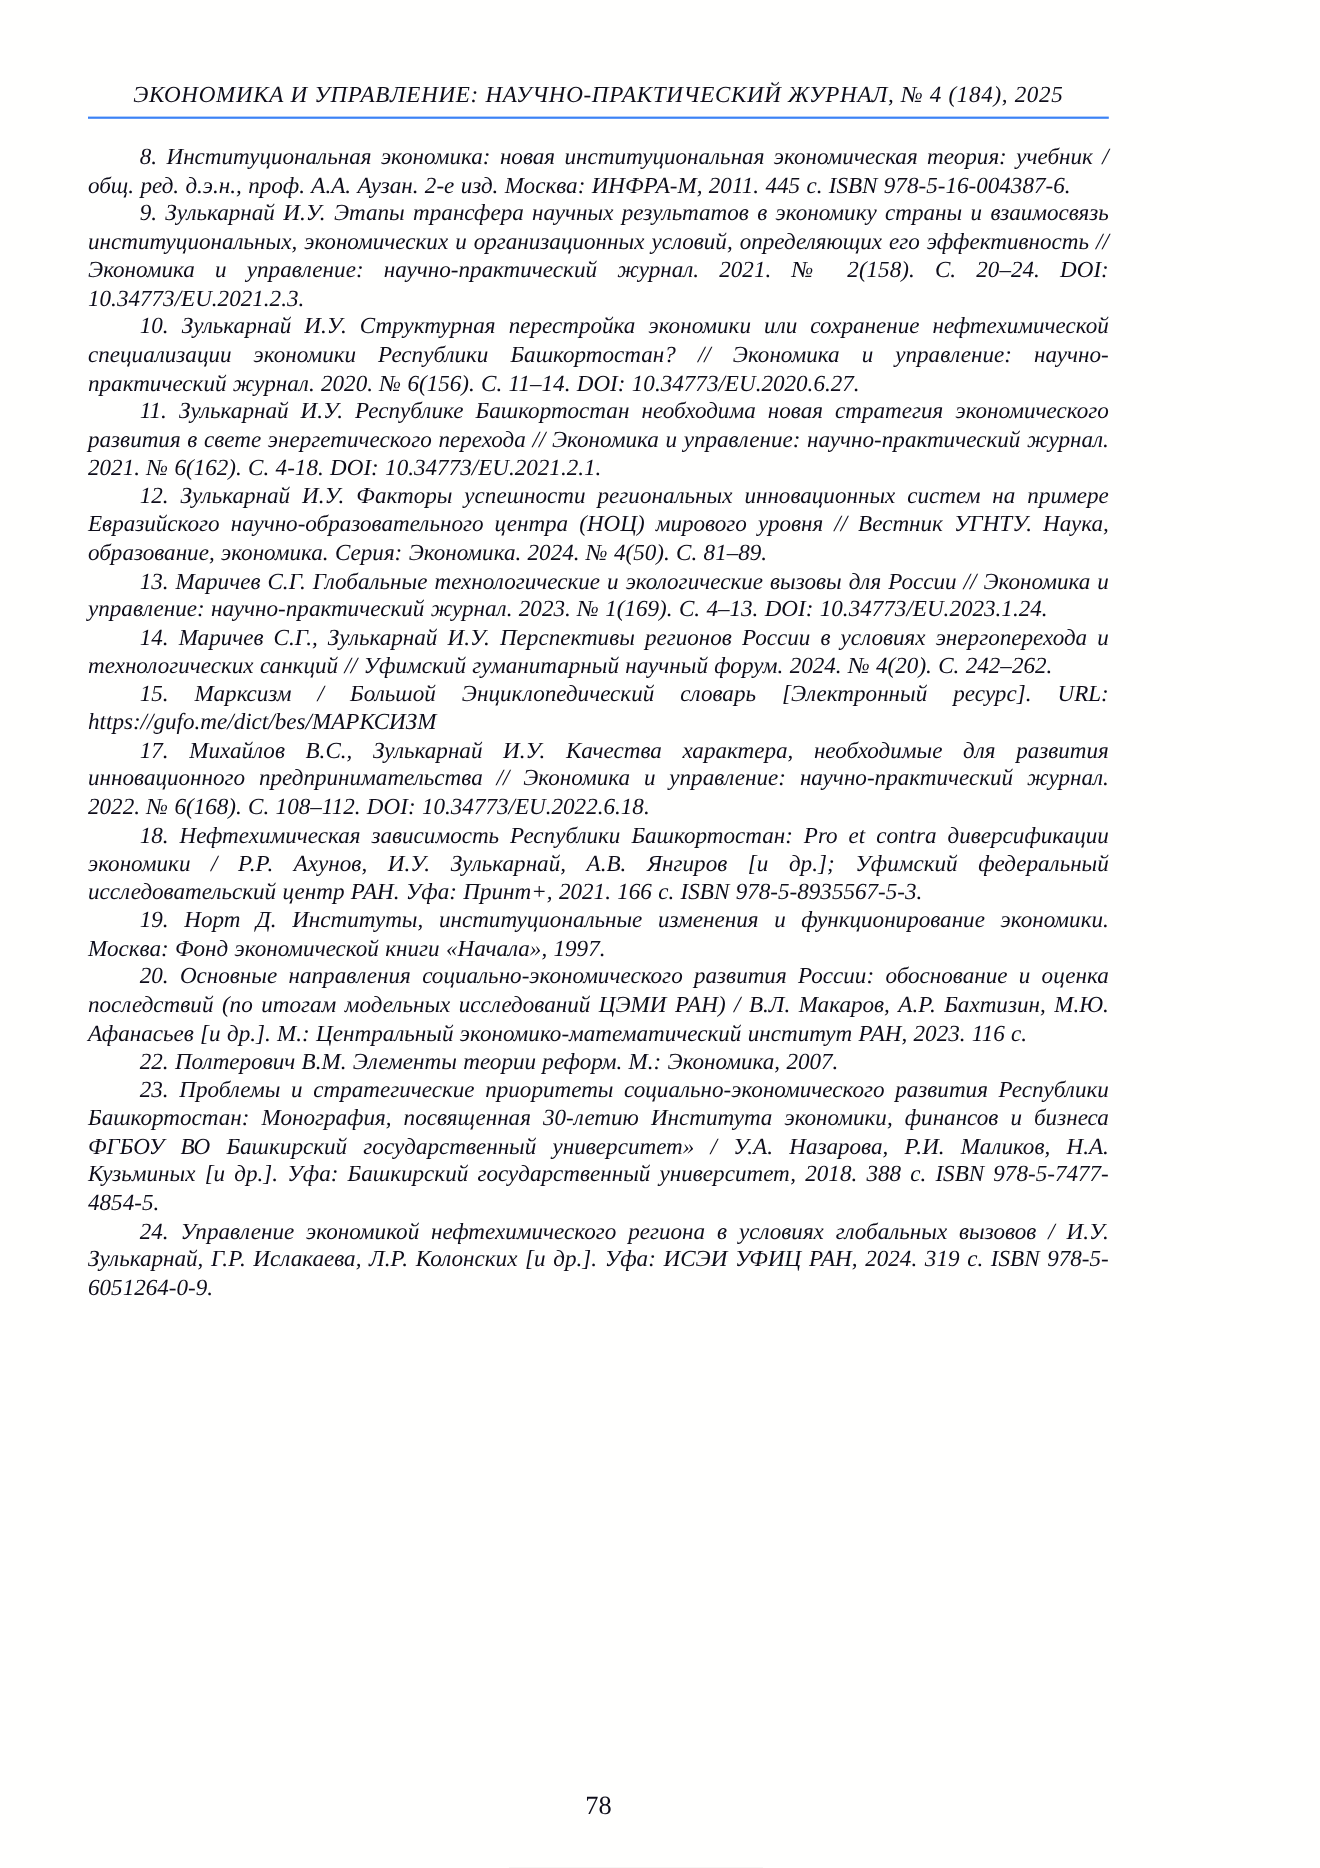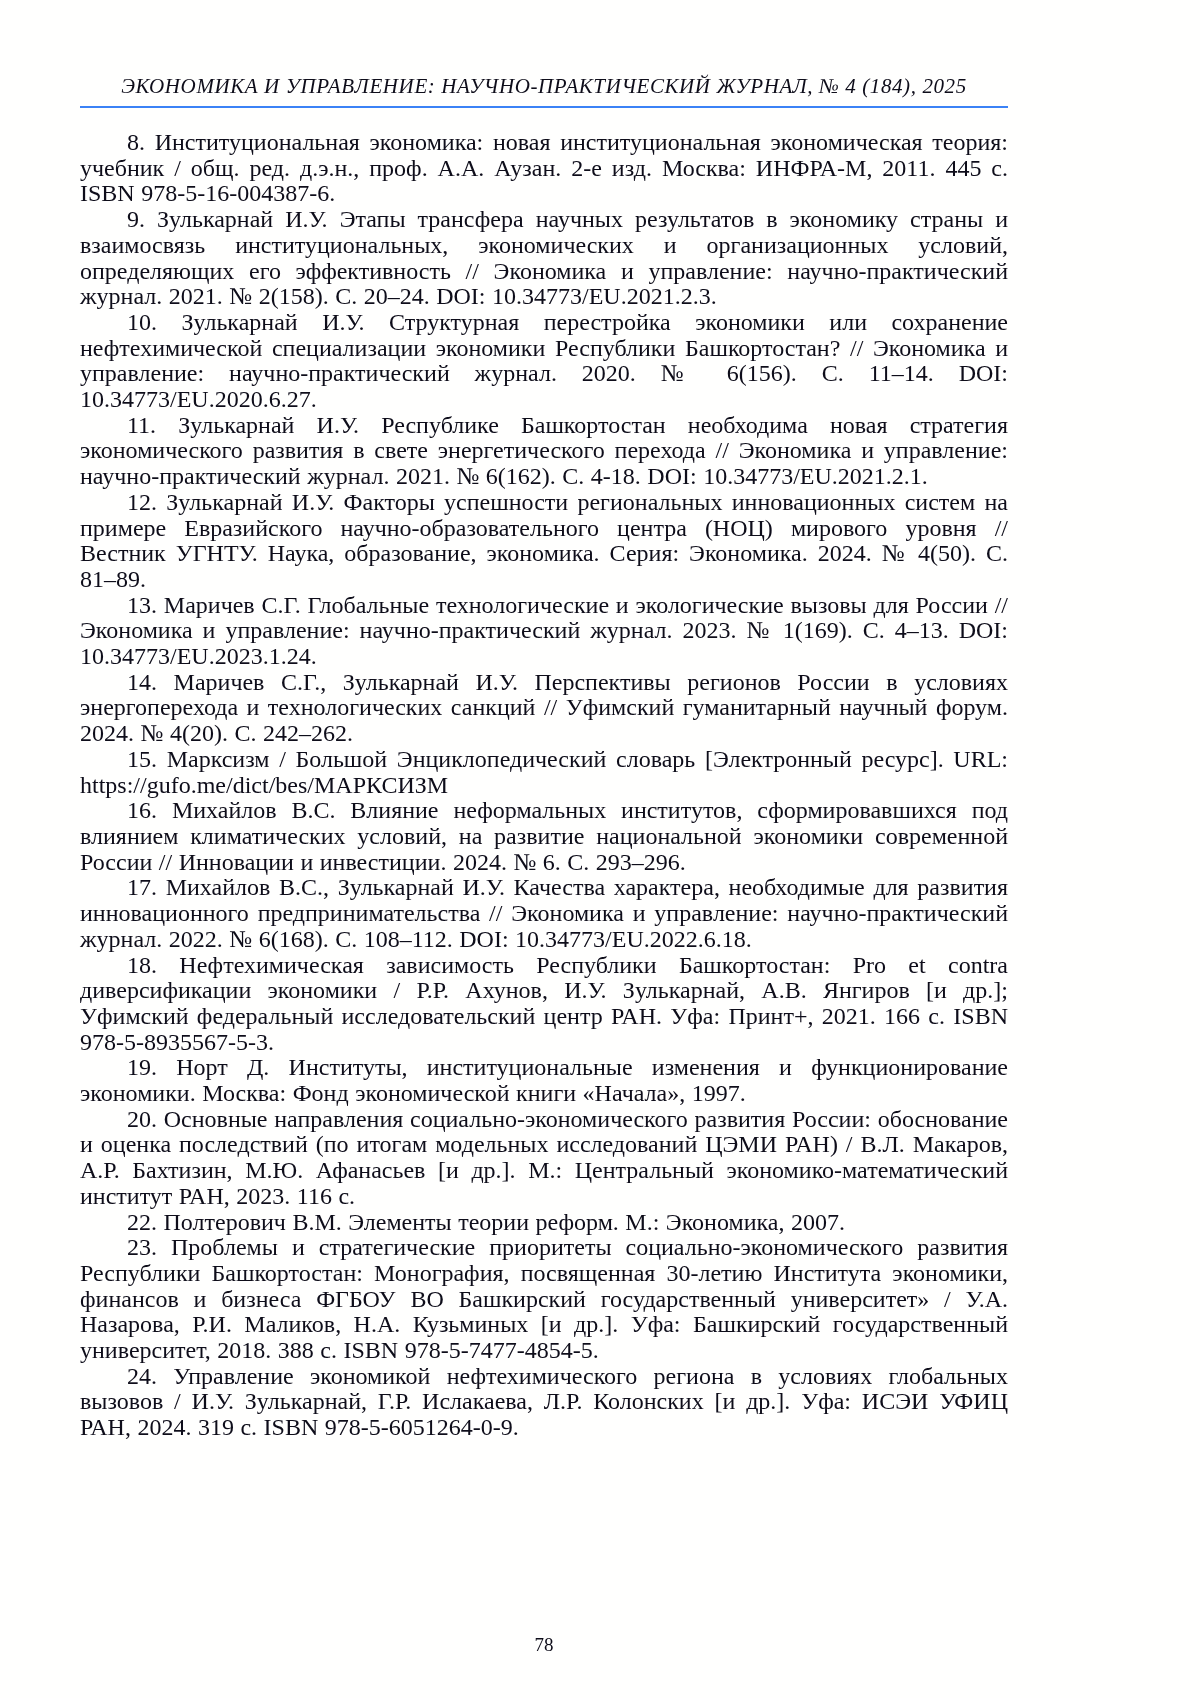--- a/index.html
+++ b/index.html
@@ -26,51 +26,51 @@
     letter-spacing: 0.6px;
     padding-bottom: 7px;
     border-bottom: 2px solid #3b82f6;
     margin-bottom: 22px;
     white-space: nowrap;
   }
   .references p {
     margin: 0;
     text-align: justify;
     text-indent: 47px;
-    font-size: 24px;
+    font-size: 21px;
     line-height: 25.7px;
     word-spacing: 0.5px;
+    font-style: italic;
   }
   .page-number {
     position: absolute;
     left: 80px;
     bottom: 42px;
     width: 928px;
     text-align: center;
-    font-size: 19px;
+    font-size: 24px;
     color: #0e0d1a;
   }
 </style>
 </head>
 <body>
 
 <div class="page">
 
   <div class="running-head">ЭКОНОМИКА И УПРАВЛЕНИЕ: НАУЧНО-ПРАКТИЧЕСКИЙ ЖУРНАЛ, № 4 (184), 2025</div>
 
   <div class="references">
     <p>8. Институциональная экономика: новая институциональная экономическая теория: учебник / общ. ред. д.э.н., проф. А.А. Аузан. 2-е изд. Москва: ИНФРА-М, 2011. 445 с. ISBN 978-5-16-004387-6.</p>
     <p>9. Зулькарнай И.У. Этапы трансфера научных результатов в экономику страны и взаимосвязь институциональных, экономических и организационных условий, определяющих его эффективность // Экономика и управление: научно-практический журнал. 2021. № 2(158). С. 20–24. DOI: 10.34773/EU.2021.2.3.</p>
     <p>10. Зулькарнай И.У. Структурная перестройка экономики или сохранение нефтехимической специализации экономики Республики Башкортостан? // Экономика и управление: научно-практический журнал. 2020. № 6(156). С. 11–14. DOI: 10.34773/EU.2020.6.27.</p>
     <p>11. Зулькарнай И.У. Республике Башкортостан необходима новая стратегия экономического развития в свете энергетического перехода // Экономика и управление: научно-практический журнал. 2021. № 6(162). С. 4-18. DOI: 10.34773/EU.2021.2.1.</p>
     <p>12. Зулькарнай И.У. Факторы успешности региональных инновационных систем на примере Евразийского научно-образовательного центра (НОЦ) мирового уровня // Вестник УГНТУ. Наука, образование, экономика. Серия: Экономика. 2024. № 4(50). С. 81–89.</p>
     <p>13. Маричев С.Г. Глобальные технологические и экологические вызовы для России // Экономика и управление: научно-практический журнал. 2023. № 1(169). С. 4–13. DOI: 10.34773/EU.2023.1.24.</p>
     <p>14. Маричев С.Г., Зулькарнай И.У. Перспективы регионов России в условиях энергоперехода и технологических санкций // Уфимский гуманитарный научный форум. 2024. № 4(20). С. 242–262.</p>
     <p>15. Марксизм / Большой Энциклопедический словарь [Электронный ресурс]. URL: https://gufo.me/dict/bes/МАРКСИЗМ</p>
-    <p>16. Михайлов В.С. Влияние неформальных институтов, сформировавшихся под влиянием климатических условий, на развитие национальной экономики современной России // Инновации и инвестиции. 2024. № 6. С. 293–296.</p>
     <p>17. Михайлов В.С., Зулькарнай И.У. Качества характера, необходимые для развития инновационного предпринимательства // Экономика и управление: научно-практический журнал. 2022. № 6(168). С. 108–112. DOI: 10.34773/EU.2022.6.18.</p>
     <p>18. Нефтехимическая зависимость Республики Башкортостан: Pro et contra диверсификации экономики / Р.Р. Ахунов, И.У. Зулькарнай, А.В. Янгиров [и др.]; Уфимский федеральный исследовательский центр РАН. Уфа: Принт+, 2021. 166 с. ISBN 978-5-8935567-5-3.</p>
     <p>19. Норт Д. Институты, институциональные изменения и функционирование экономики. Москва: Фонд экономической книги «Начала», 1997.</p>
     <p>20. Основные направления социально-экономического развития России: обоснование и оценка последствий (по итогам модельных исследований ЦЭМИ РАН) / В.Л. Макаров, А.Р. Бахтизин, М.Ю. Афанасьев [и др.]. М.: Центральный экономико-математический институт РАН, 2023. 116 с.</p>
     <p>22. Полтерович В.М. Элементы теории реформ. М.: Экономика, 2007.</p>
     <p>23. Проблемы и стратегические приоритеты социально-экономического развития Республики Башкортостан: Монография, посвященная 30-летию Института экономики, финансов и бизнеса ФГБОУ ВО Башкирский государственный университет» / У.А. Назарова, Р.И. Маликов, Н.А. Кузьминых [и др.]. Уфа: Башкирский государственный университет, 2018. 388 с. ISBN 978-5-7477-4854-5.</p>
     <p>24. Управление экономикой нефтехимического региона в условиях глобальных вызовов / И.У. Зулькарнай, Г.Р. Ислакаева, Л.Р. Колонских [и др.]. Уфа: ИСЭИ УФИЦ РАН, 2024. 319 с. ISBN 978-5-6051264-0-9.</p>
   </div>
 
   <div class="page-number">78</div>

